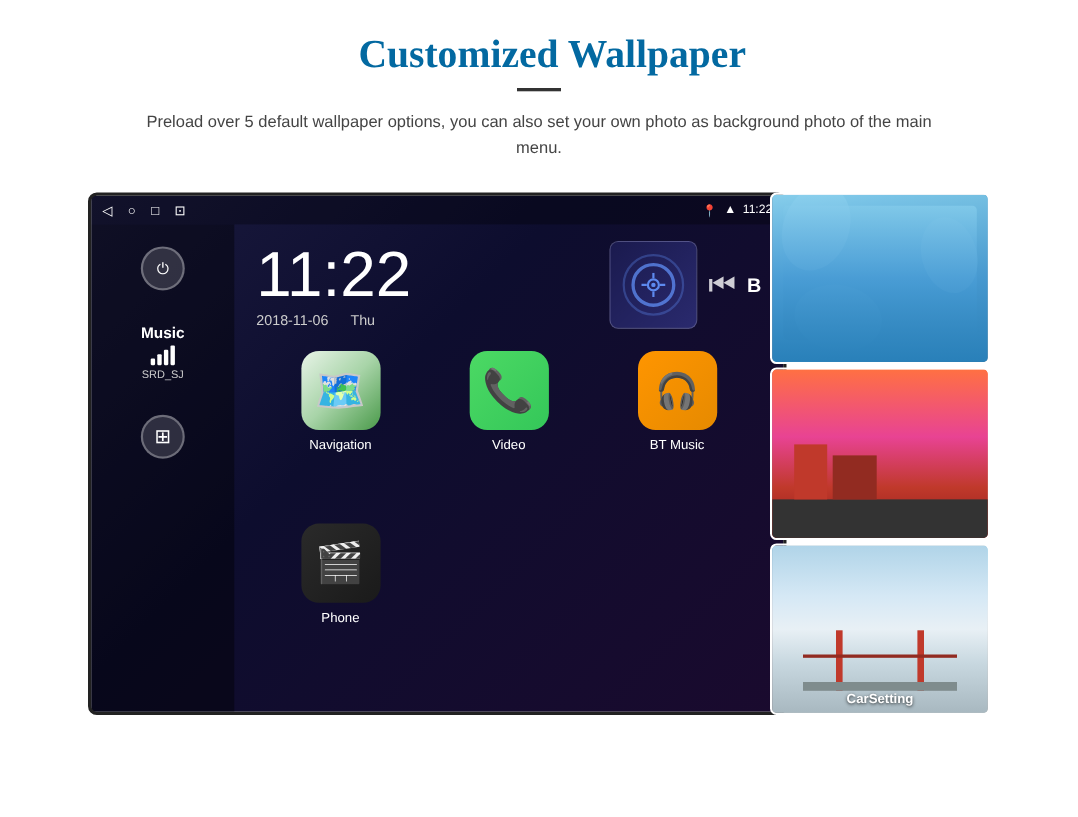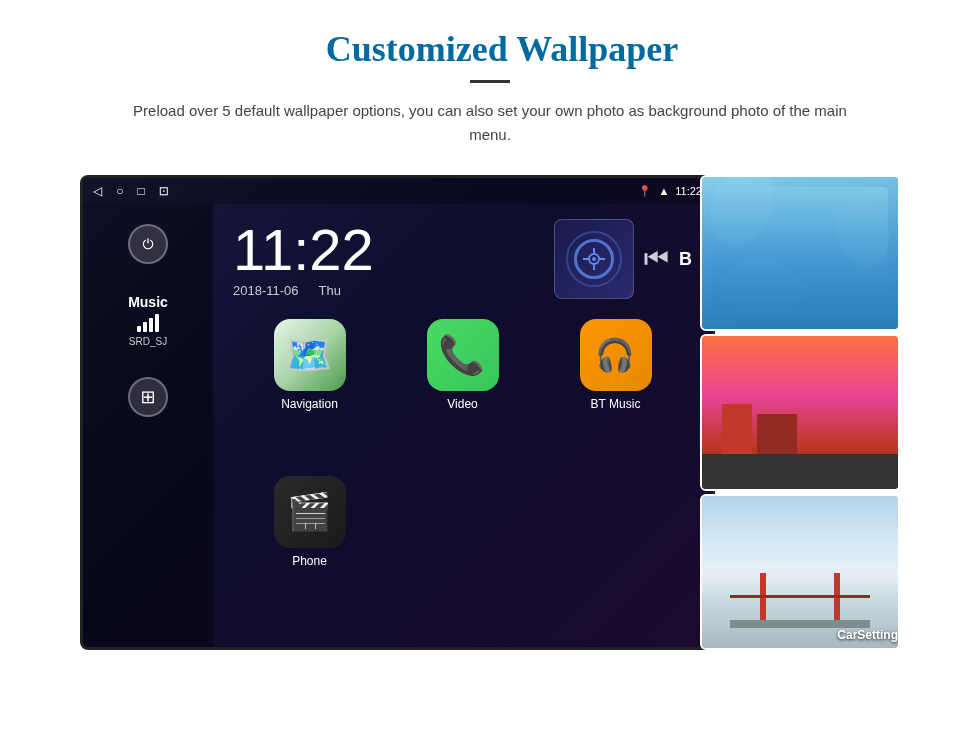--- a/index.html
+++ b/index.html
@@ -398,21 +398,21 @@
 
     .wallpaper-3 {
       background: linear-gradient(180deg, #87CEEB 0%, #ddd 40%, #aaa 70%, #888 100%);
       position: relative;
     }
 
     .carsetting-label {
       position: absolute;
       bottom: 6px;
       left: 0; right: 0;
-      text-align: right;
+      text-align: center;
       font-size: 12px;
       color: #fff;
       font-weight: bold;
       text-shadow: 0 1px 3px rgba(0,0,0,0.8);
     }
   </style>
 </head>
 <body>
 
 <div class="page-container">

